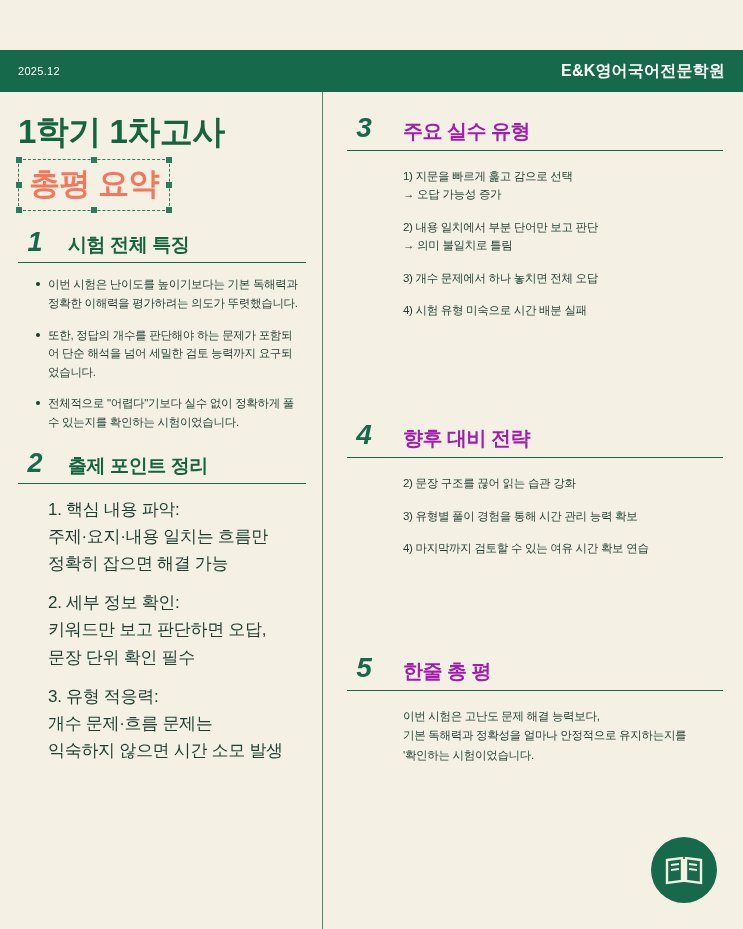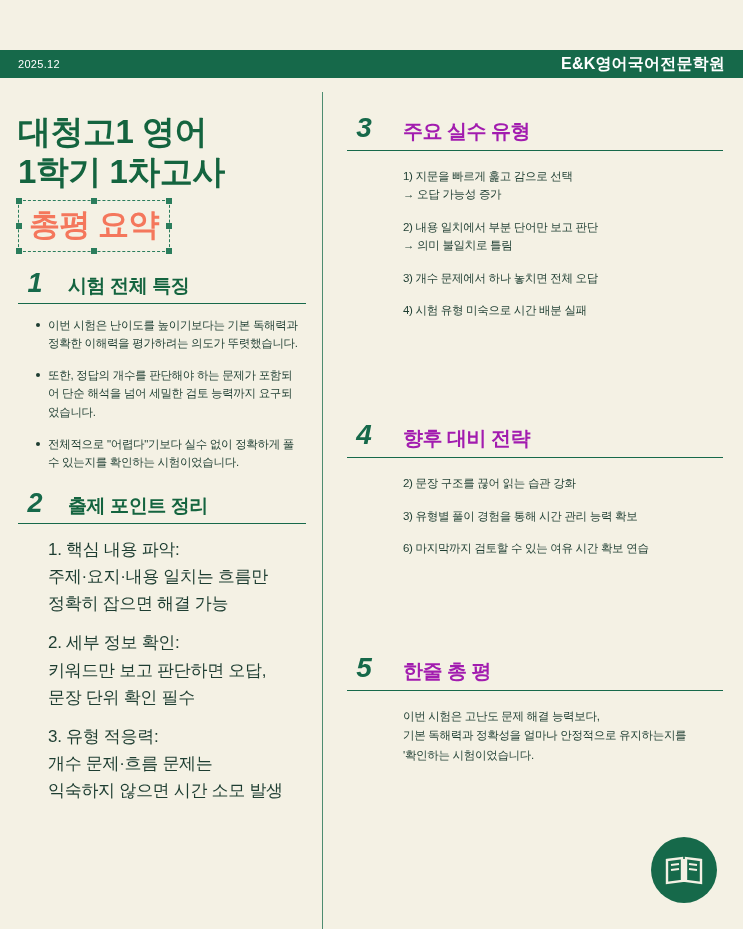--- a/index.html
+++ b/index.html
@@ -17,21 +17,21 @@
   .page {
     position: relative;
     width: 743px;
     height: 929px;
     background: #f4f1e4;
   }
   
   .topbar {
     position: absolute;
     left: 0; top: 50px;
-    width: 743px; height: 28px;
+    width: 743px; height: 42px;
     background: #16694a;
     display: flex;
     align-items: center;
     justify-content: space-between;
     padding: 0 18px;
     box-sizing: border-box;
   }
   .topbar .date {
     color: #ffffff;
     font-size: 11px;
@@ -238,21 +238,20 @@
   <div class="topbar">
     <span class="date">2025.12</span>
     <span class="brand">E&amp;K영어국어전문학원</span>
   </div>
 
   <div class="col-divider"></div>
 
   <div class="left-col">
 
     <div class="title-block">
-      <div class="title-line">대청고1 영어</div>
       <div class="title-line">1학기 1차고사</div>
       <div class="title-highlight">
         <span>총평 요약</span>
         <span class="handle h-tl"></span>
         <span class="handle h-tc"></span>
         <span class="handle h-tr"></span>
         <span class="handle h-ml"></span>
         <span class="handle h-mr"></span>
         <span class="handle h-bl"></span>
         <span class="handle h-bc"></span>
@@ -312,21 +311,21 @@
     <div class="spacer-1"></div>
 
     <div class="r-section">
       <div class="r-head">
         <span class="r-num">4</span>
         <span class="r-title">향후 대비 전략</span>
       </div>
       <ul class="r-list">
         <li>2) 문장 구조를 끊어 읽는 습관 강화</li>
         <li>3) 유형별 풀이 경험을 통해 시간 관리 능력 확보</li>
-        <li>6) 마지막까지 검토할 수 있는 여유 시간 확보 연습</li>
+        <li>4) 마지막까지 검토할 수 있는 여유 시간 확보 연습</li>
       </ul>
     </div>
 
     <div class="spacer-2"></div>
 
     <div class="r-section">
       <div class="r-head">
         <span class="r-num">5</span>
         <span class="r-title">한줄 총 평</span>
       </div>

